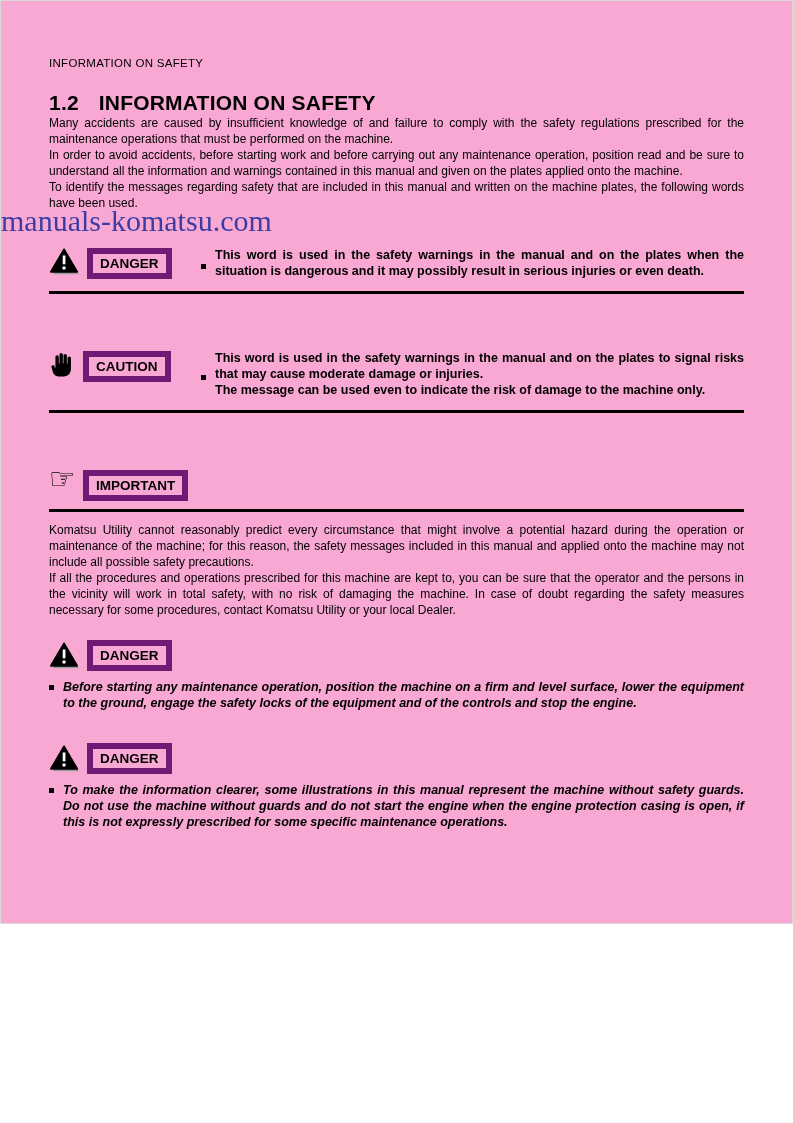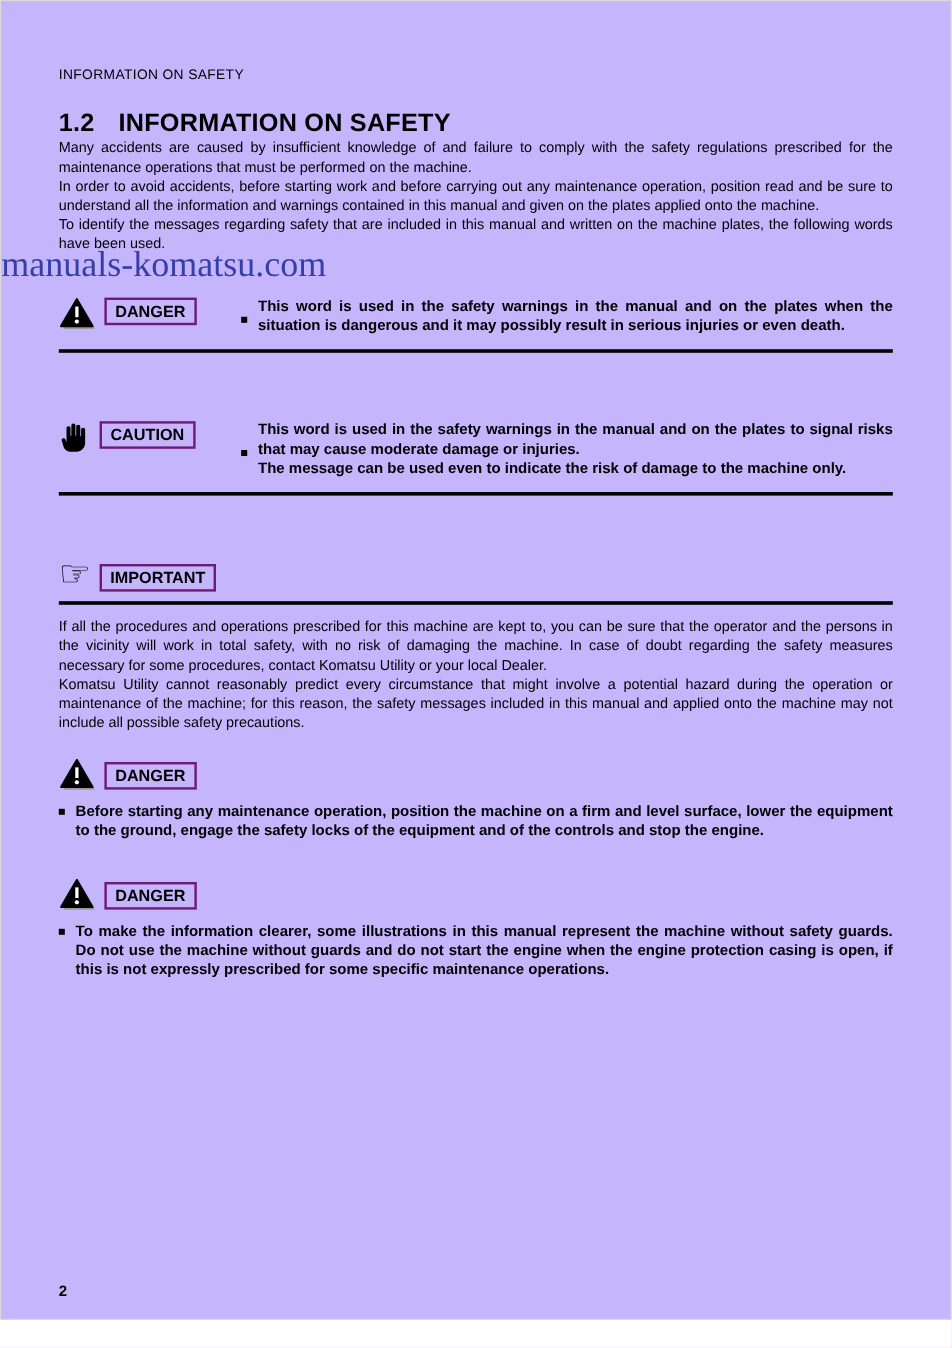--- a/index.html
+++ b/index.html
@@ -5,24 +5,24 @@
   * { margin:0; padding:0; box-sizing:border-box; }
   html, body { background:#ffffff; }
   body {
     width:793px; height:1123px;
     font-family:"Liberation Sans", sans-serif;
     color:#000;
     position:relative;
   }
   .page {
     position:relative;
-    width:793px; height:1100px;
+    width:793px; height:924px;
     padding:56px 48px 0 48px;
     border:1px solid #d9d9d9;
-    background:#c4b5fd;
+    background:#f9a8d4;
     overflow:hidden;
   }
   .running-header {
     font-size:11.5px;
     letter-spacing:.3px;
     margin-bottom:22px;
   }
   h1.page-title {
     font-size:21px;
     font-weight:bold;
@@ -50,21 +50,21 @@
   .def-section.first { margin-top:36px; }
   .def-left {
     flex:0 0 152px;
     display:flex;
     align-items:flex-start;
     gap:7px;
     padding-top:1px;
   }
   .label-box {
     display:inline-block;
-    border:2px solid #701a75;
+    border:6px solid #701a75;
     padding:0 7px;
     font-size:13.5px;
     font-weight:bold;
     line-height:19px;
     white-space:nowrap;
   }
   .def-right { flex:1; display:flex;align-items:center; }
   .sq-bullet {
     flex:0 0 5px;
     width:5px; height:5px;
@@ -81,21 +81,21 @@
   .rule.tight { margin-top:8px; }
   .mid-paragraphs { margin-top:10px; }
   
   .note-heading {
     display:flex;
     align-items:center;
     gap:7px;
     margin-top:22px;
   }
   .note-heading.second { margin-top:32px; }
-  .note-bullet { display:flex; margin-top:8px; }
+  .note-bullet { display:flex; margin-top:8px;font-style:italic; }
   .hand-glyph {
     font-family:"DejaVu Sans", sans-serif;
     font-size:30px;
     line-height:22px;
     display:inline-block;
     transform:translateY(-2px);
   }
   .page-number {
     position:absolute;
     left:48px; top:1068px;
@@ -165,22 +165,22 @@
 
   <section class="def-section">
     <div class="def-left">
       <span class="hand-glyph">☞</span>
       <span class="label-box">IMPORTANT</span>
     </div>
   </section>
   <div class="rule tight"></div>
 
   <div class="mid-paragraphs">
+    <p class="body-text">Komatsu Utility cannot reasonably predict every circumstance that might involve a potential hazard during the operation or maintenance of the machine; for this reason, the safety messages included in this manual and applied onto the machine may not include all possible safety precautions.</p>
     <p class="body-text">If all the procedures and operations prescribed for this machine are kept to, you can be sure that the operator and the persons in the vicinity will work in total safety, with no risk of damaging the machine. In case of doubt regarding the safety measures necessary for some procedures, contact Komatsu Utility or your local Dealer.</p>
-    <p class="body-text">Komatsu Utility cannot reasonably predict every circumstance that might involve a potential hazard during the operation or maintenance of the machine; for this reason, the safety messages included in this manual and applied onto the machine may not include all possible safety precautions.</p>
   </div>
 
   <div class="note-heading">
     <span class="icon-wrap">
       <svg width="31" height="28" viewBox="0 0 33 30" aria-hidden="true">
         <path d="M18 4 L32 28 H4 Z" fill="#9a9a9a"></path>
         <path d="M16 1.5 L30 25.5 H2 Z" fill="#000" stroke="#000" stroke-width="2" stroke-linejoin="round"></path>
         <rect x="14.6" y="8" width="2.9" height="9.5" fill="#fff"></rect>
         <circle cx="16" cy="21.4" r="1.9" fill="#fff"></circle>
       </svg>

